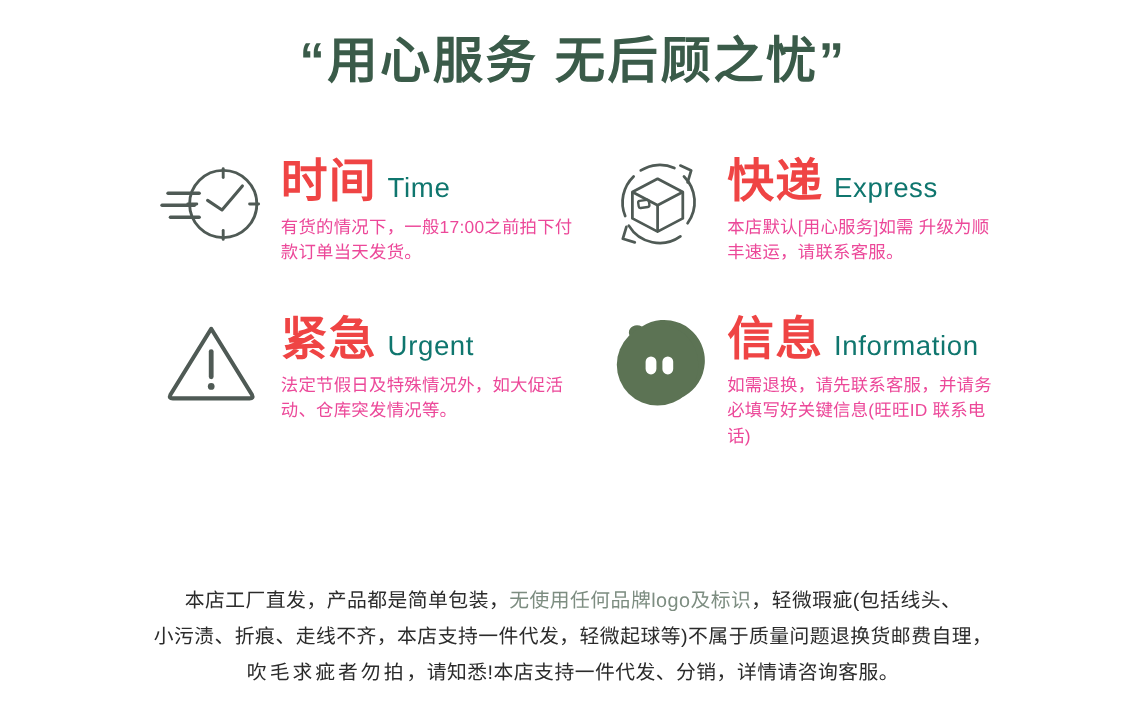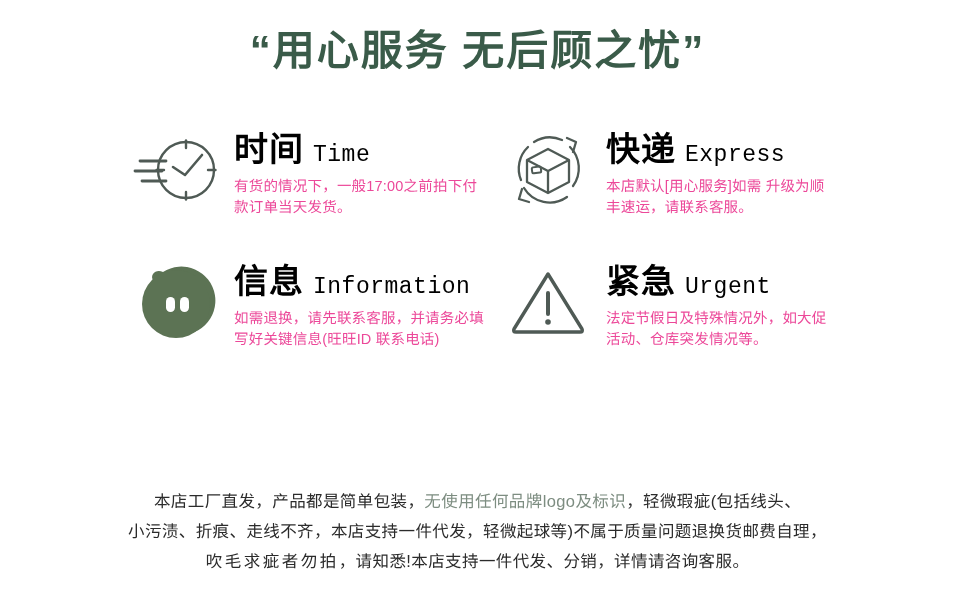--- a/index.html
+++ b/index.html
@@ -76,30 +76,30 @@
   .feature-body {
     padding-top: 6px;
     min-width: 0;
   }
   .feature-title {
     white-space: nowrap;
     line-height: 1;
     margin-bottom: 9px;
   }
   .title-cn {
-    font-size: 34px;
+    font-size: 39px;
     font-weight: bold;
-    color: #000000;
+    color: #ef4444;
     letter-spacing: 1px;
     vertical-align: baseline;
   }
   .title-en {
     font-size: 23px;
-    color: #000000;
-    font-family: Liberation Mono, monospace;
+    color: #0f766e;
+    font-family: Liberation Sans, sans-serif;
     letter-spacing: 0.5px;
     margin-left: 9px;
     vertical-align: baseline;
   }
   .feature-desc {
     font-size: 14.5px;
     line-height: 21px;
     color: #ec4899;
     letter-spacing: 0.2px;
     max-width: 250px;
@@ -178,51 +178,51 @@
       <div class="feature-body">
         <div class="feature-title">
           <span class="title-cn">快递</span><span class="title-en">Express</span>
         </div>
         <div class="feature-desc">本店默认[用心服务]如需 升级为顺丰速运，请联系客服。</div>
       </div>
     </div>
 
     <div class="feature">
       <div class="feature-icon">
+        <svg width="82" height="76" viewBox="0 0 82 76" fill="none">
+          <path d="M41 10 L75 65 Q76.5 68 73 68 L9 68 Q5.5 68 7 65 Z" stroke="#4f5a55" stroke-width="3.4" stroke-linejoin="round" fill="none"></path>
+          <line x1="41" y1="29" x2="41" y2="50" stroke="#4f5a55" stroke-width="4" stroke-linecap="round"></line>
+          <circle cx="41" cy="58" r="2.8" fill="#4f5a55"></circle>
+        </svg>
+      </div>
+      <div class="feature-body">
+        <div class="feature-title">
+          <span class="title-cn">紧急</span><span class="title-en">Urgent</span>
+        </div>
+        <div class="feature-desc">法定节假日及特殊情况外，如大促活动、仓库突发情况等。</div>
+      </div>
+    </div>
+
+    <div class="feature">
+      <div class="feature-icon">
         <svg width="86" height="80" viewBox="0 0 86 80" fill="none">
           <path d="M30 10 C26 8 22 9 20 12 c-1.6 2.4 -1 5 .6 7 A34 34 0 1 0 30 10 Z" fill="#5c7354"></path>
           <circle cx="43" cy="42" r="34" fill="#5c7354"></circle>
           <rect x="33" y="35" width="9" height="15" rx="4.5" fill="#ffffff"></rect>
           <rect x="47" y="35" width="9" height="15" rx="4.5" fill="#ffffff"></rect>
         </svg>
       </div>
       <div class="feature-body">
         <div class="feature-title">
           <span class="title-cn">信息</span><span class="title-en">Information</span>
         </div>
         <div class="feature-desc">如需退换，请先联系客服，并请务必填写好关键信息(旺旺ID 联系电话)</div>
       </div>
     </div>
 
-    <div class="feature">
-      <div class="feature-icon">
-        <svg width="82" height="76" viewBox="0 0 82 76" fill="none">
-          <path d="M41 10 L75 65 Q76.5 68 73 68 L9 68 Q5.5 68 7 65 Z" stroke="#4f5a55" stroke-width="3.4" stroke-linejoin="round" fill="none"></path>
-          <line x1="41" y1="29" x2="41" y2="50" stroke="#4f5a55" stroke-width="4" stroke-linecap="round"></line>
-          <circle cx="41" cy="58" r="2.8" fill="#4f5a55"></circle>
-        </svg>
-      </div>
-      <div class="feature-body">
-        <div class="feature-title">
-          <span class="title-cn">紧急</span><span class="title-en">Urgent</span>
-        </div>
-        <div class="feature-desc">法定节假日及特殊情况外，如大促活动、仓库突发情况等。</div>
-      </div>
-    </div>
-
   </div>
 
 
   <div id="about-paragraph">
     <span class="line"><span>本店工厂直发，产品都是简单包装，</span><span class="muted-green">无使用任何品牌logo及标识</span><span>，轻微瑕疵(包括线头、</span></span>
     <span class="line">小污渍、折痕、走线不齐，本店支持一件代发，轻微起球等)不属于质量问题退换货邮费自理，</span>
     <span class="line"><span class="spaced">吹毛求疵者勿拍</span><span>，请知悉!本店支持一件代发、分销，详情请咨询客服。</span></span>
   </div>
 
 </div>

